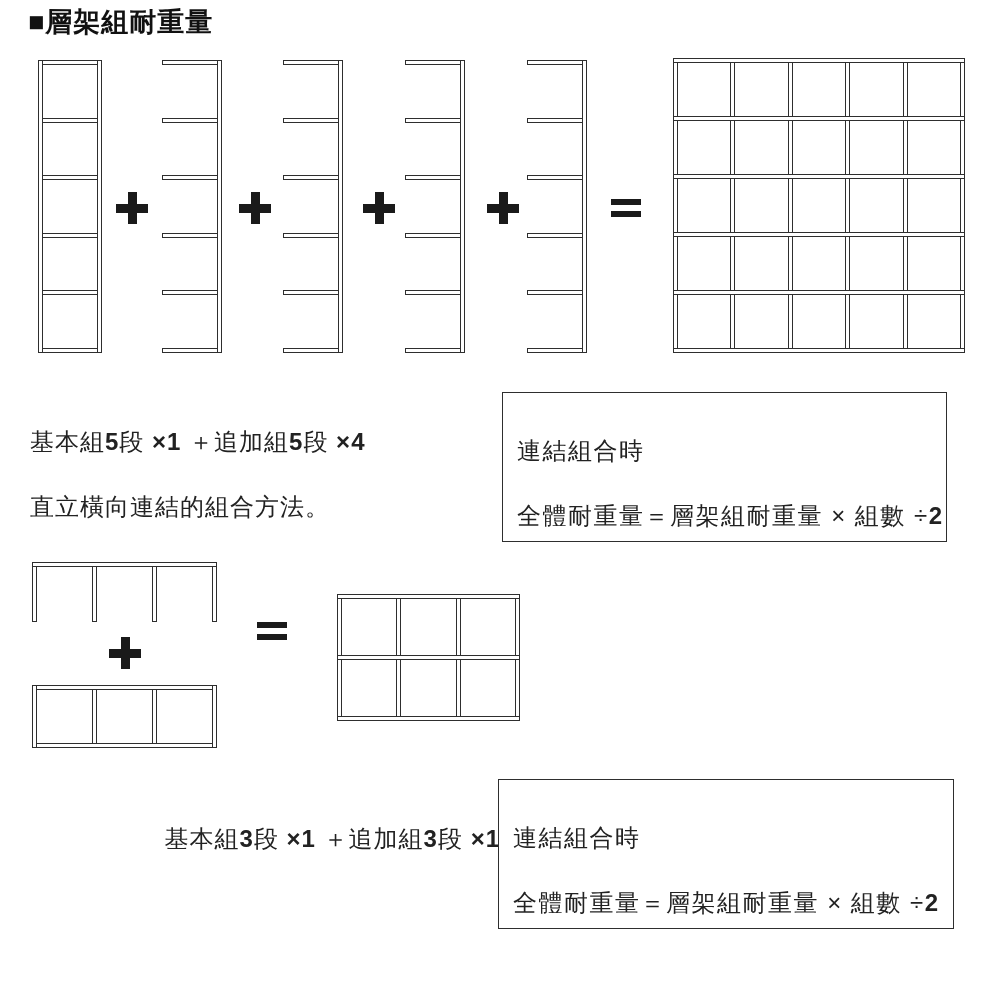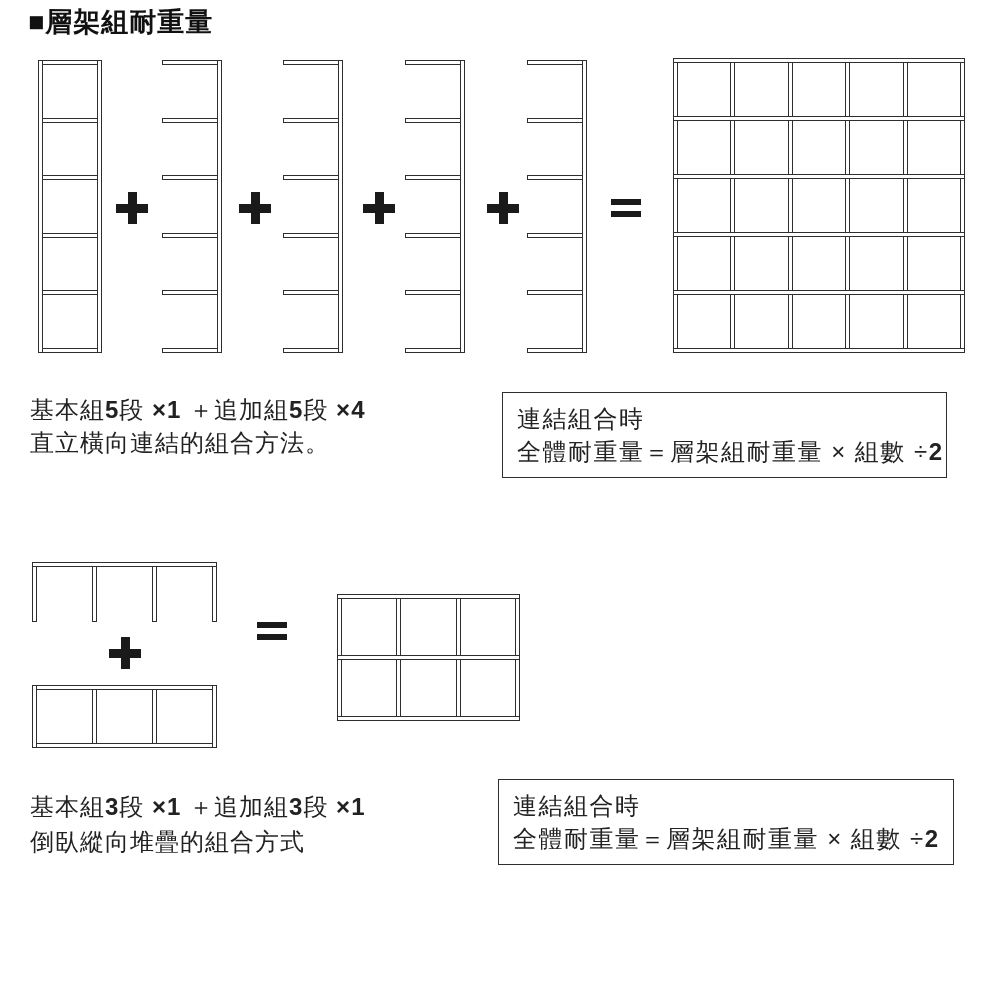--- a/index.html
+++ b/index.html
@@ -8,21 +8,21 @@
   .title{position:absolute;left:28px;top:4px;margin:0;font-size:27px;font-weight:700;letter-spacing:1px;color:#111;}
   .diagram{position:absolute;}
   .bar{position:absolute;background:#ffffff;border:1px solid #2e2e2e;box-sizing:border-box;}
   .plus{position:absolute;width:32px;height:32px;}
   .plus::before{content:"";position:absolute;left:0;top:12px;width:32px;height:9px;background:#1a1a1a;}
   .plus::after{content:"";position:absolute;left:12px;top:0;width:9px;height:32px;background:#1a1a1a;}
   .equals{position:absolute;width:30px;height:18px;}
   .equals::before{content:"";position:absolute;left:0;top:0;width:30px;height:6px;background:#1a1a1a;}
   .equals::after{content:"";position:absolute;left:0;bottom:0;width:30px;height:6px;background:#1a1a1a;}
   .textblock{position:absolute;font-size:24px;line-height:34px;letter-spacing:1px;color:#222;}
-  .tline{white-space:nowrap;}
+  .tline{white-space:nowrap;margin-top:32px;}
   .b{font-weight:700;}
   .notebox{position:absolute;border:1.5px solid #2e2e2e;padding:9px 14px;font-size:24px;line-height:33px;letter-spacing:1.5px;color:#222;background:#fff;}
   .footnotes{position:absolute;font-size:24px;line-height:37px;letter-spacing:0.5px;color:#222;}
 </style>
 </head>
 <body>
 
 <div class="canvas">
 
   <h1 class="title">■層架組耐重量</h1>
@@ -137,23 +137,22 @@
   <div class="diagram" style="left:337px;top:594px;width:183px;height:127px;">
       <div class="bar" style="left: 0px; top: 0px; width: 5px; height: 127px;"></div>
       <div class="bar" style="left: 59px; top: 0px; width: 5px; height: 127px;"></div>
       <div class="bar" style="left: 119px; top: 0px; width: 5px; height: 127px;"></div>
       <div class="bar" style="left: 178px; top: 0px; width: 5px; height: 127px;"></div>
       <div class="bar" style="left: 0px; top: 0px; width: 183px; height: 5px;"></div>
       <div class="bar" style="left: 0px; top: 61px; width: 183px; height: 5px;"></div>
       <div class="bar" style="left: 0px; top: 122px; width: 183px; height: 5px;"></div>
     </div>
 
-  <div class="textblock" style="left:30px;top:789px;width:470px;line-height:35px;">
+  <div class="textblock" style="left:30px;top:789px;width:470px;line-height:35px;text-align:right;">
     <div class="tline"><span>基本組</span><span class="b">3</span><span>段 </span><span class="b">×1</span><span> ＋</span><span>追加組</span><span class="b">3</span><span>段 </span><span class="b">×1</span></div>
-    <div class="tline">倒臥縱向堆疊的組合方式</div>
   </div>
 
   <div class="notebox" style="left:498px;top:779px;width:426px;">
     <div class="tline">連結組合時</div>
     <div class="tline"><span>全體耐重量＝層架組耐重量 × 組數 ÷</span><span class="b">2</span></div>
   </div>
 
 
 </div>
 

